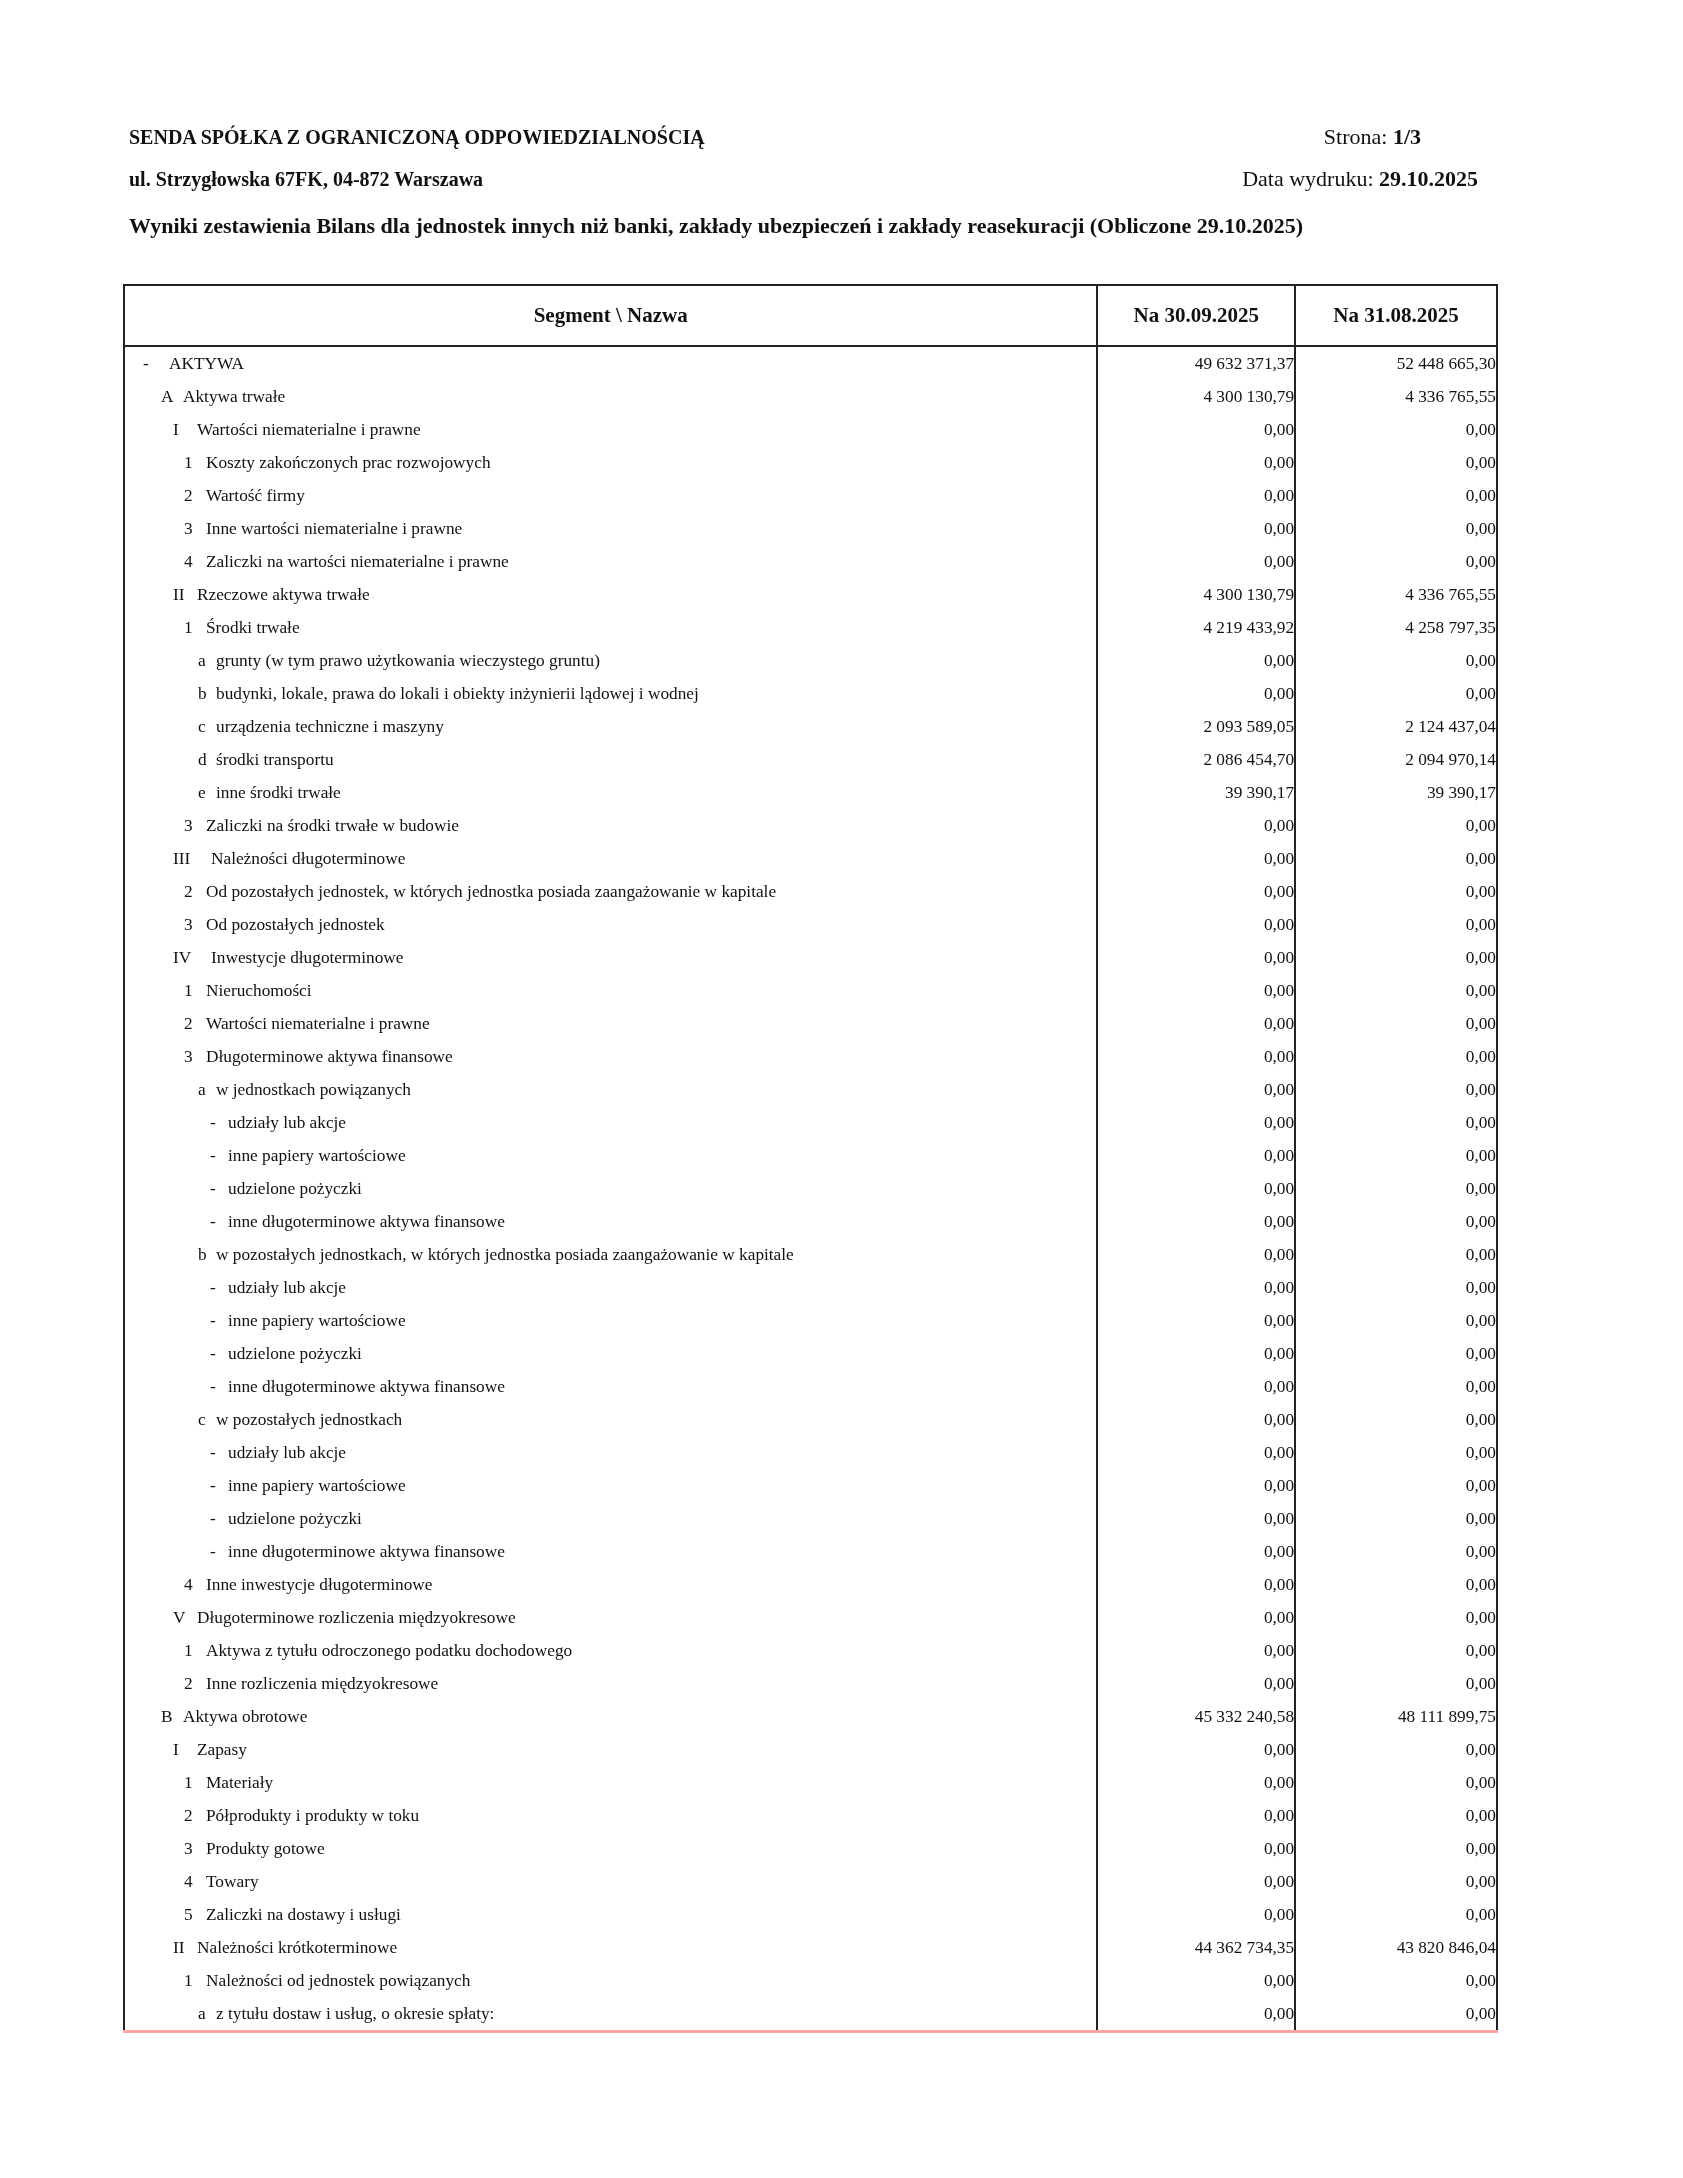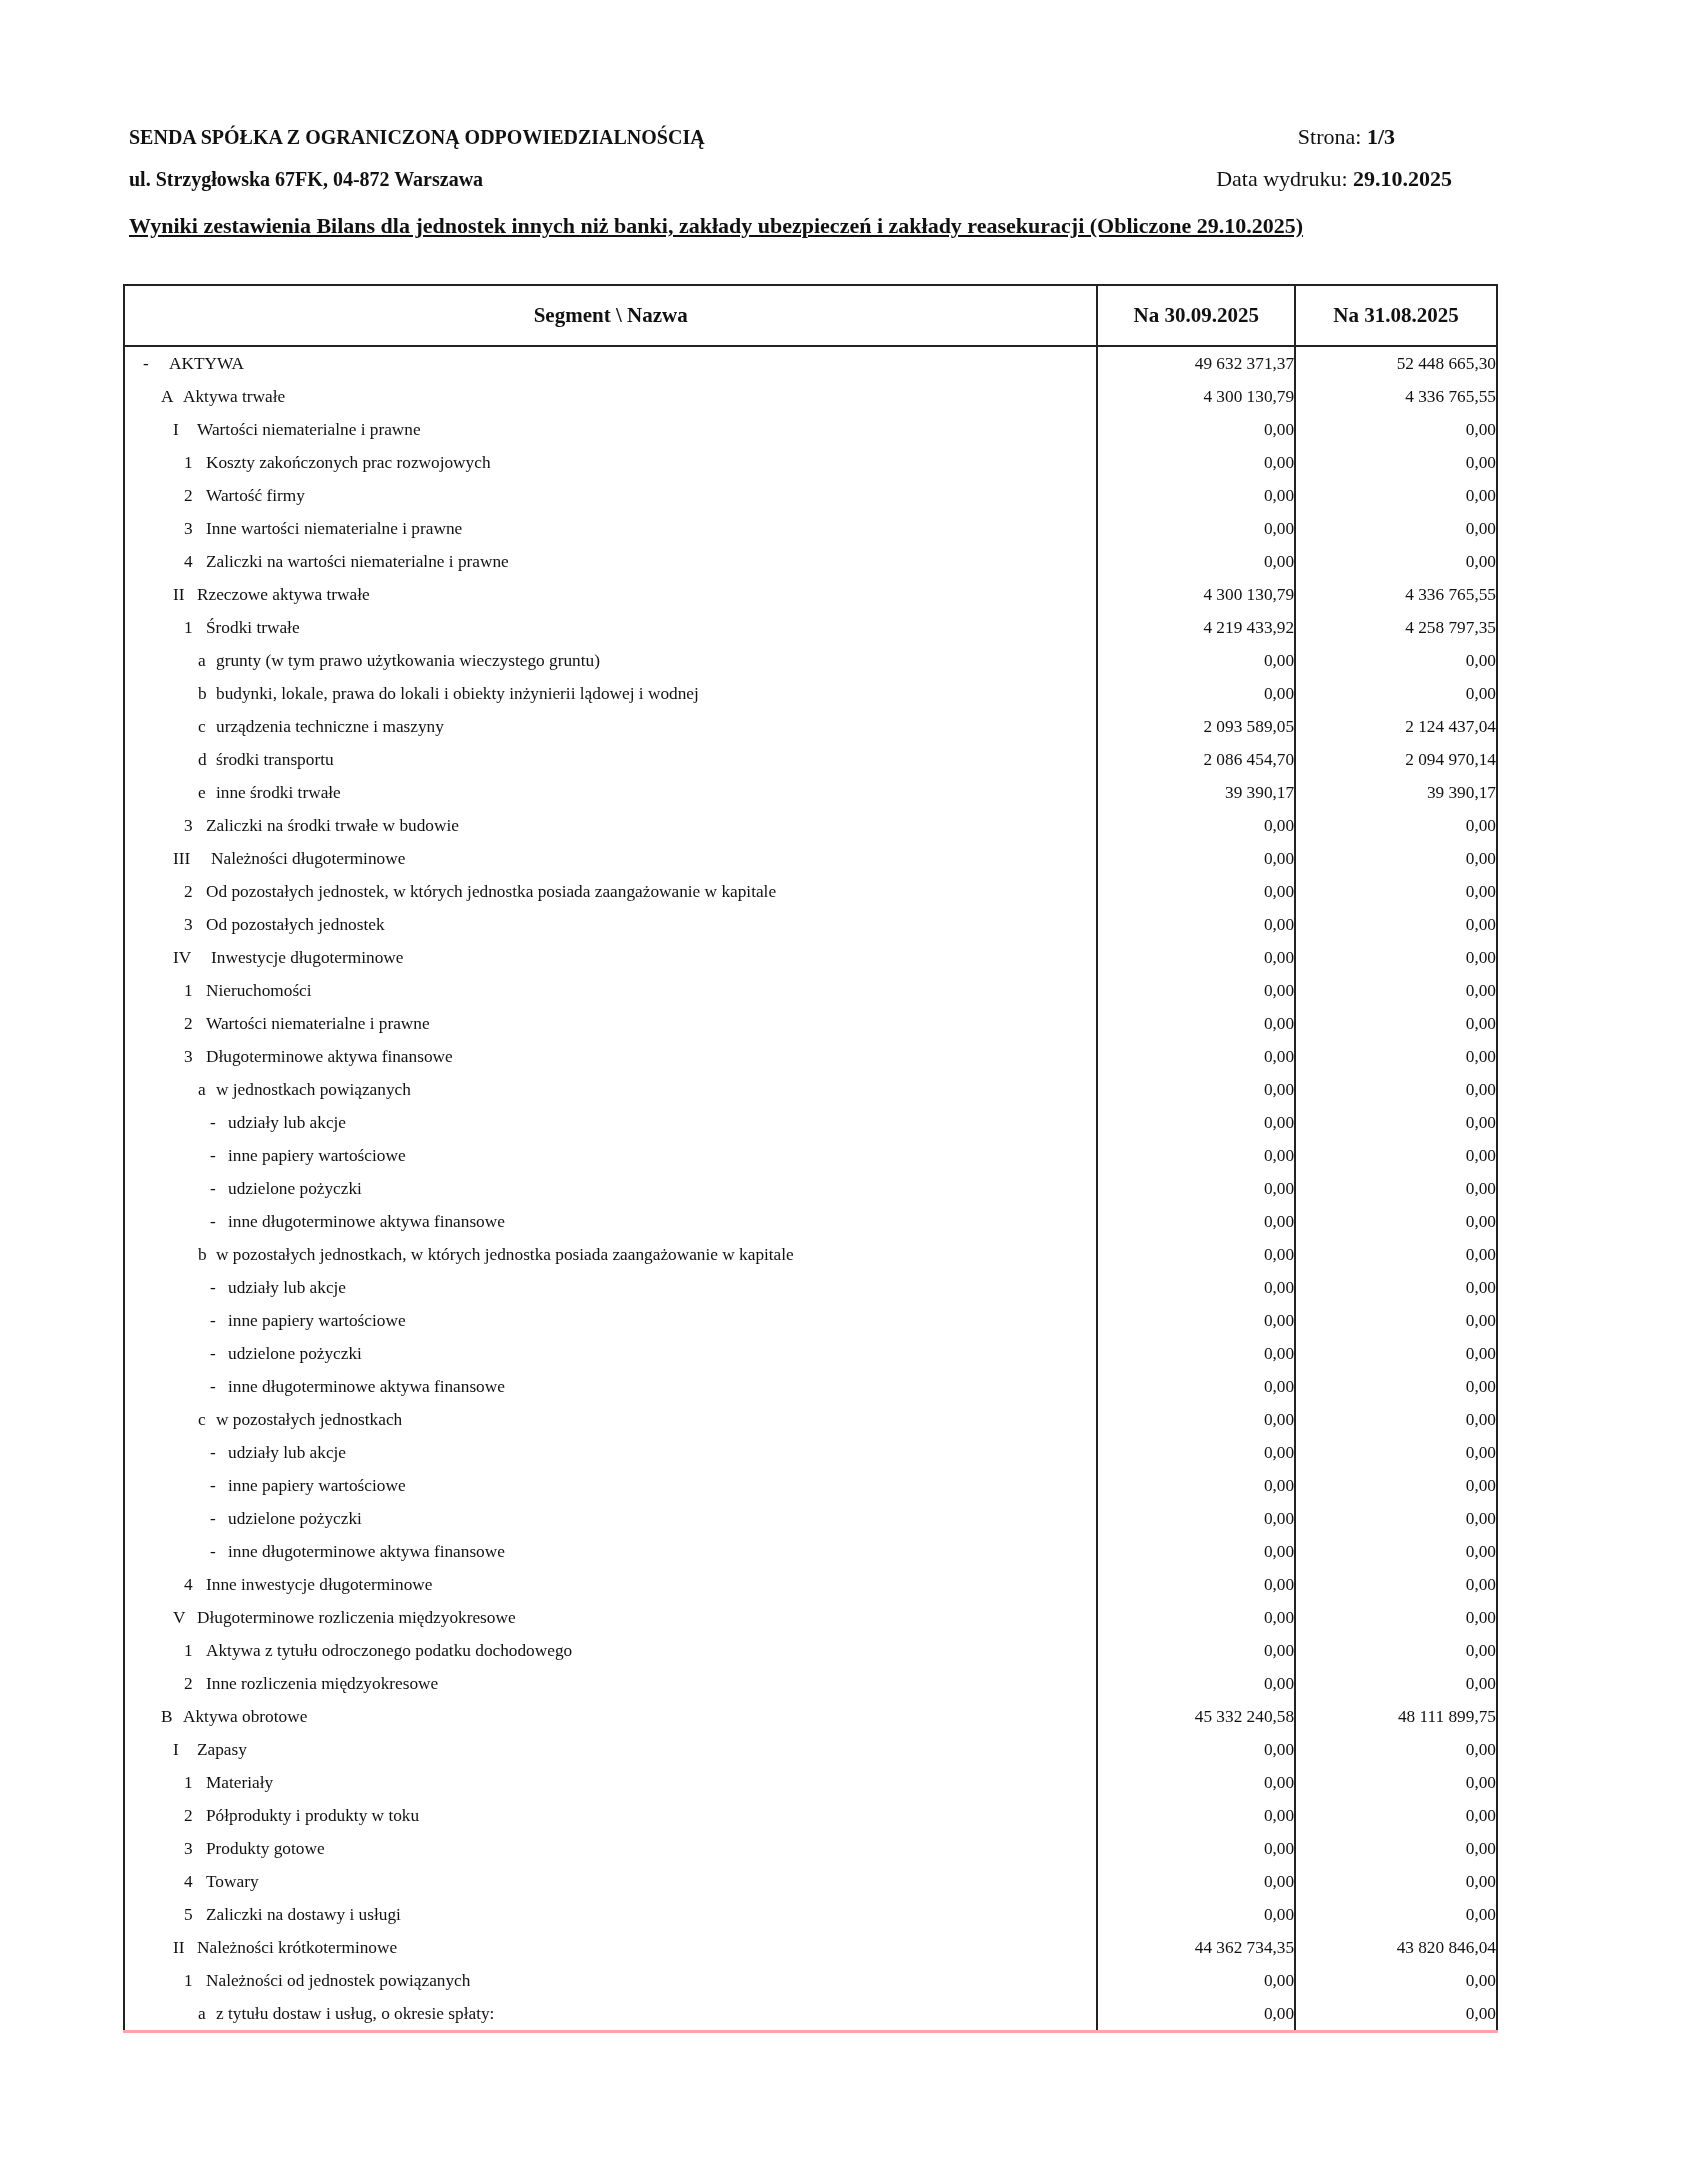--- a/index.html
+++ b/index.html
@@ -1,23 +1,23 @@
 <!DOCTYPE html>
 <html><head>
 <meta charset="utf-8">
 <style>
   html, body { margin: 0; padding: 0; background: #ffffff; }
   body { width: 1683px; height: 2178px; position: relative; font-family: "Liberation Serif", "DejaVu Serif", serif; color: #111; }
   .hdr-left { position: absolute; left: 129px; top: 123px; font-weight: bold; font-size: 20px; }
   .hdr-left div { height: 42px; line-height: 28px; }
-  .hdr-right { position: absolute; right: 231px; top: 123px; font-size: 22px; text-align: right; }
+  .hdr-right { position: absolute; right: 205px; top: 123px; font-size: 22px; text-align: right; }
   .hdr-right div { height: 42px; line-height: 28px; }
   .hdr-right .page-line { margin-right: 57px; }
   .hdr-right b { font-weight: bold; }
-  .title { position: absolute; left: 129px; top: 210px; width: 1208px; font-weight: bold; font-size: 22px; line-height: 31px; text-decoration: underline; }
+  .title { position: absolute; left: 129px; top: 210px; width: 1208px; font-weight: bold; font-size: 22px; line-height: 31px; }
   table.bilans { position: absolute; left: 123px; top: 284px; width: 1375px; border-collapse: collapse; font-size: 17.3px; }
   table.bilans th { font-weight: bold; font-size: 21px; height: 37px; border: 2px solid #222; text-align: center; padding: 11px; }
   table.bilans td { height: 33px; padding: 0; vertical-align: middle; border-left: 2px solid #222; border-right: 2px solid #222; }
   table.bilans tbody tr:last-child td { border-bottom: 3px solid #fca5a5; }
   col.c-name { width: 975px; }
   col.c-v1 { width: 198px; }
   col.c-v2 { width: 202px; }
   td.num { text-align: right; padding-right: 6px; }
   .lbl { display: inline-block; }
   .mk { display: inline-block; }

